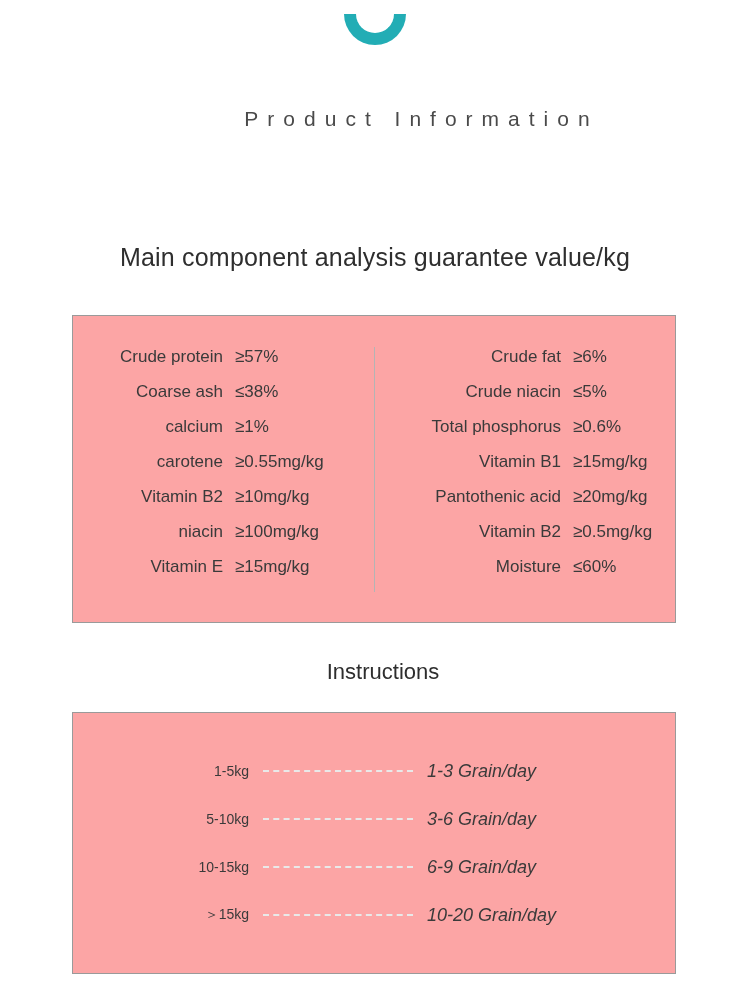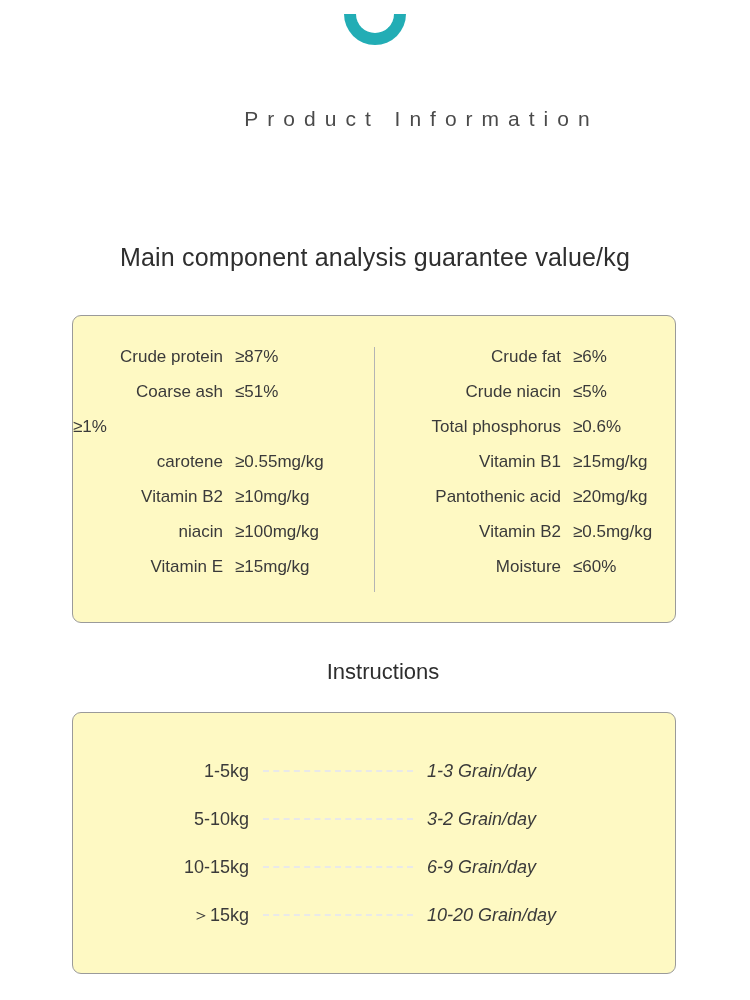--- a/index.html
+++ b/index.html
@@ -58,23 +58,23 @@
     text-align: center;
     font-size: 25px;
     color: #2e2e2e;
     letter-spacing: 0.2px;
   }
 
   
   .panel {
     position: absolute;
     border: 1px solid #9a9a9a;
-    border-radius: 9px;
-    box-sizing: border-box;
-    background: #fef9c3;
+    border-radius: 0;
+    box-sizing: border-box;
+    background: #fca5a5;
   }
   #nutrition-panel {
     left: 72px;
     top: 315px;
     width: 604px;
     height: 308px;
   }
 
   .nutrition-grid {
     position: absolute;
@@ -151,21 +151,21 @@
   }
   .ins-row {
     display: flex;
     align-items: center;
     height: 48px;
   }
   .ins-weight {
     flex: 0 0 auto;
     width: 154px;
     text-align: right;
-    font-size: 18px;
+    font-size: 14px;
     color: #3a3a3a;
     white-space: nowrap;
   }
   .ins-dash {
     flex: 0 0 auto;
     width: 150px;
     margin: 0 14px;
     border-top: 2px dashed #e9e9e9;
     height: 0;
   }
@@ -187,27 +187,28 @@
 
 <div class="section-label">Product Information</div>
 
 <div class="main-heading">Main component analysis guarantee value/kg</div>
 
 <div class="panel" id="nutrition-panel">
   <div class="nutrition-grid">
     <div class="n-col left">
       <div class="n-row">
         <span class="n-label">Crude protein</span>
-        <span class="n-value">≥87%</span>
+        <span class="n-value">≥57%</span>
       </div>
       <div class="n-row">
         <span class="n-label">Coarse ash</span>
-        <span class="n-value">≤51%</span>
-      </div>
-      <div class="n-row">
+        <span class="n-value">≤38%</span>
+      </div>
+      <div class="n-row">
+        <span class="n-label">calcium</span>
         <span class="n-value">≥1%</span>
       </div>
       <div class="n-row">
         <span class="n-label">carotene</span>
         <span class="n-value">≥0.55mg/kg</span>
       </div>
       <div class="n-row">
         <span class="n-label">Vitamin B2</span>
         <span class="n-value">≥10mg/kg</span>
       </div>
@@ -259,21 +260,21 @@
 <div class="panel" id="instructions-panel">
   <div class="ins-grid">
     <div class="ins-row">
       <span class="ins-weight">1-5kg</span>
       <span class="ins-dash"></span>
       <span class="ins-dose">1-3 Grain/day</span>
     </div>
     <div class="ins-row">
       <span class="ins-weight">5-10kg</span>
       <span class="ins-dash"></span>
-      <span class="ins-dose">3-2 Grain/day</span>
+      <span class="ins-dose">3-6 Grain/day</span>
     </div>
     <div class="ins-row">
       <span class="ins-weight">10-15kg</span>
       <span class="ins-dash"></span>
       <span class="ins-dose">6-9 Grain/day</span>
     </div>
     <div class="ins-row">
       <span class="ins-weight">＞15kg</span>
       <span class="ins-dash"></span>
       <span class="ins-dose">10-20 Grain/day</span>

